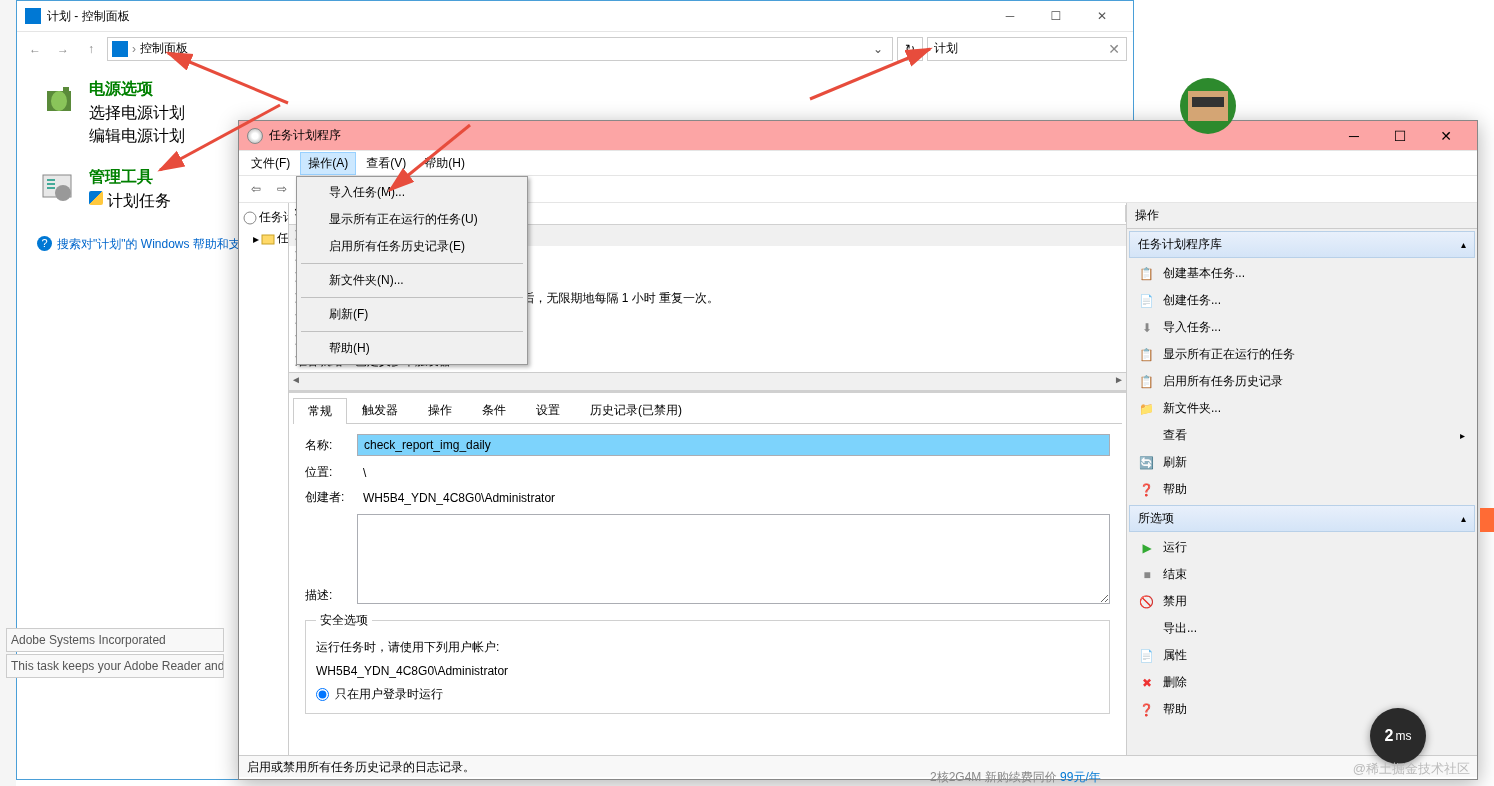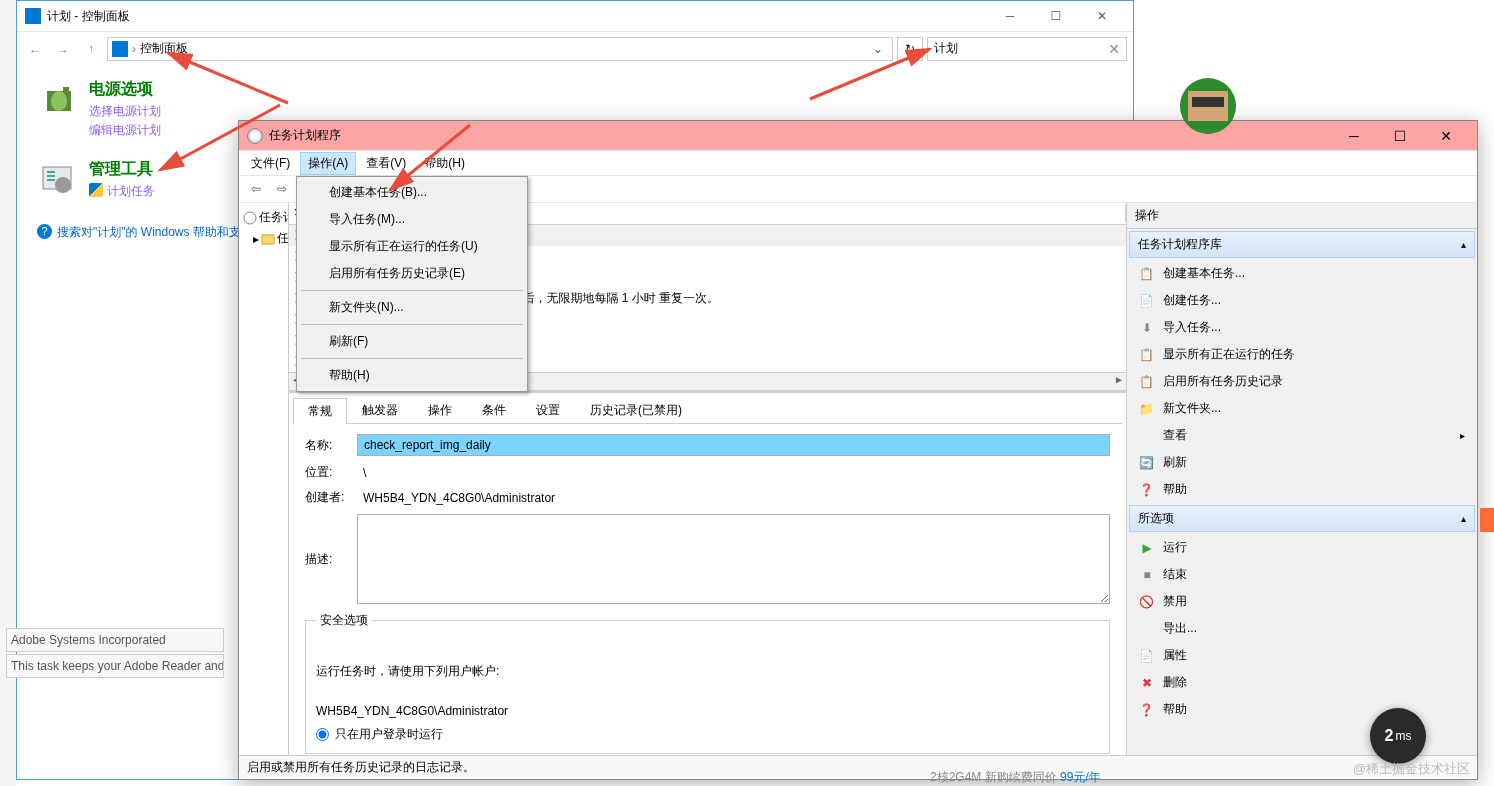--- a/index.html
+++ b/index.html
@@ -21,21 +21,21 @@
 .cp-nav .addr-drop { width: 20px; text-align: center; color: #555; }
 .cp-nav .refresh { width: 26px; height: 24px; border: 1px solid #ccc; display: flex; align-items: center; justify-content: center; }
 .cp-nav .search { width: 200px; height: 24px; border: 1px solid #ccc; display: flex; align-items: center; padding: 0 6px; }
 .cp-nav .search input { border: none; outline: none; flex: 1; }
 .cp-nav .search .clear { color: #888; font-size: 14px; }
 
 .cp-body { padding: 14px 20px; }
 .cp-item { display: flex; gap: 12px; margin-bottom: 18px; }
 .cp-item .big-icon { width: 40px; height: 40px; }
 .cp-item .item-title { color: #008000; font-size: 16px; font-weight: bold; margin-bottom: 3px; }
-.cp-item .item-link { color: #8b5cf6; font-size: 12px; display: block; margin-bottom: 2px; cursor: pointer; }
+.cp-item .item-link { color: #000000; font-size: 16px; display: block; margin-bottom: 2px; cursor: pointer; }
 .cp-item .item-link.shield { padding-left: 18px; position: relative; }
 .cp-item .item-link.shield::before { content: ""; position: absolute; left: 0; top: 0; width: 14px; height: 14px; background: linear-gradient(135deg, #0078d4 50%, #ffc83d 50%); border-radius: 2px; }
 .cp-help { color: #0066cc; font-size: 12px; margin-top: 22px; cursor: pointer; padding-left: 20px; position: relative; }
 .cp-help::before { content: "?"; position: absolute; left: 0; top: 0; width: 15px; height: 15px; background: #0078d4; color: #fff; border-radius: 50%; text-align: center; font-size: 11px; line-height: 15px; }
 
 
 .ts-window { position: absolute; left: 238px; top: 120px; width: 1240px; height: 660px; background: #fff; border: 1px solid #888; box-shadow: 0 4px 20px rgba(0,0,0,0.3); }
 .ts-titlebar { height: 30px; display: flex; align-items: center; padding: 0 8px; background: #fca5a5; border-bottom: 1px solid #e5e5e5; }
 .ts-titlebar .ts-icon { width: 16px; height: 16px; margin-right: 6px; background: radial-gradient(circle, #fff 30%, #ccc 70%); border-radius: 50%; border: 1px solid #888; }
 .ts-titlebar .ts-title { flex: 1; }
@@ -69,21 +69,21 @@
 .ts-tabs { display: flex; border-bottom: 1px solid #ccc; margin-bottom: 10px; }
 .ts-tabs .tab { padding: 4px 14px; border: 1px solid transparent; border-bottom: none; cursor: pointer; }
 .ts-tabs .tab.active { border-color: #ccc; background: #fff; position: relative; top: 1px; }
 .ts-detail .form-row { display: flex; margin-bottom: 8px; padding: 0 12px; align-items: center; }
 .ts-detail .form-label { width: 52px; }
 .ts-detail .form-input { flex: 1; height: 22px; border: 1px solid #abadb3; padding: 0 6px; background: #7dd3fc; }
 .ts-detail .form-text { flex: 1; padding: 0 6px; }
 .ts-detail .form-textarea { flex: 1; height: 90px; border: 1px solid #abadb3; }
 .ts-fieldset { margin: 8px 12px; border: 1px solid #d0d0d0; padding: 10px; }
 .ts-fieldset legend { padding: 0 4px; }
-.ts-fieldset .sec-row { margin-bottom: 8px; margin-top: 24px; }
+.ts-fieldset .sec-row { margin-bottom: 8px; }
 .ts-fieldset .radio-row { display: flex; align-items: center; gap: 6px; }
 
 .ts-actions { width: 350px; background: #f0f0f0; overflow: auto; }
 .ts-actions-title { background: #f0f0f0; padding: 4px 8px; font-weight: normal; border-bottom: 1px solid #ccc; }
 .ts-actions-section { background: linear-gradient(#e8f0fb, #d4e4f7); padding: 4px 8px; border: 1px solid #b8d0e8; margin: 2px; display: flex; justify-content: space-between; align-items: center; }
 .ts-actions-section .tri { font-size: 10px; }
 .ts-action-item { display: flex; align-items: center; gap: 8px; padding: 5px 12px; cursor: pointer; }
 .ts-action-item .a-icon { width: 16px; height: 16px; flex-shrink: 0; display: flex; align-items: center; justify-content: center; }
 .ts-action-item .a-arrow { margin-left: auto; font-size: 10px; }
 
@@ -272,21 +272,21 @@
           <input class="form-input" value="check_report_img_daily" style="">
         </div>
         <div class="form-row">
           <div class="form-label">位置:</div>
           <div class="form-text">\</div>
         </div>
         <div class="form-row">
           <div class="form-label">创建者:</div>
           <div class="form-text">WH5B4_YDN_4C8G0\Administrator</div>
         </div>
-        <div class="form-row" style="align-items:center">
+        <div class="form-row" style="align-items:flex-end">
           <div class="form-label">描述:</div>
           <textarea class="form-textarea" style=""></textarea>
         </div>
         <fieldset class="ts-fieldset">
           <legend>安全选项</legend>
           <div class="sec-row">运行任务时，请使用下列用户帐户:</div>
           <div class="sec-row">WH5B4_YDN_4C8G0\Administrator</div>
           <div class="radio-row">
             <input type="radio" checked="" style="">
             <span>只在用户登录时运行</span>
@@ -372,21 +372,20 @@
             <span class="a-icon" style="color:#36c">❓</span>
             <span>帮助</span>
           </div>
         </div>
     </div>
   </div>
   <div class="ts-status">启用或禁用所有任务历史记录的日志记录。</div>
 </div>
 
 <div class="dropdown" id="dropdown">
-    <div class="dd-item">创建基本任务(B)...</div>
     <div class="dd-item">导入任务(M)...</div>
     <div class="dd-item">显示所有正在运行的任务(U)</div>
     <div class="dd-item">启用所有任务历史记录(E)</div>
     <div class="dd-sep"></div>
     <div class="dd-item">新文件夹(N)...</div>
     <div class="dd-sep"></div>
     <div class="dd-item">刷新(F)</div>
     <div class="dd-sep"></div>
     <div class="dd-item">帮助(H)</div>
   </div>

